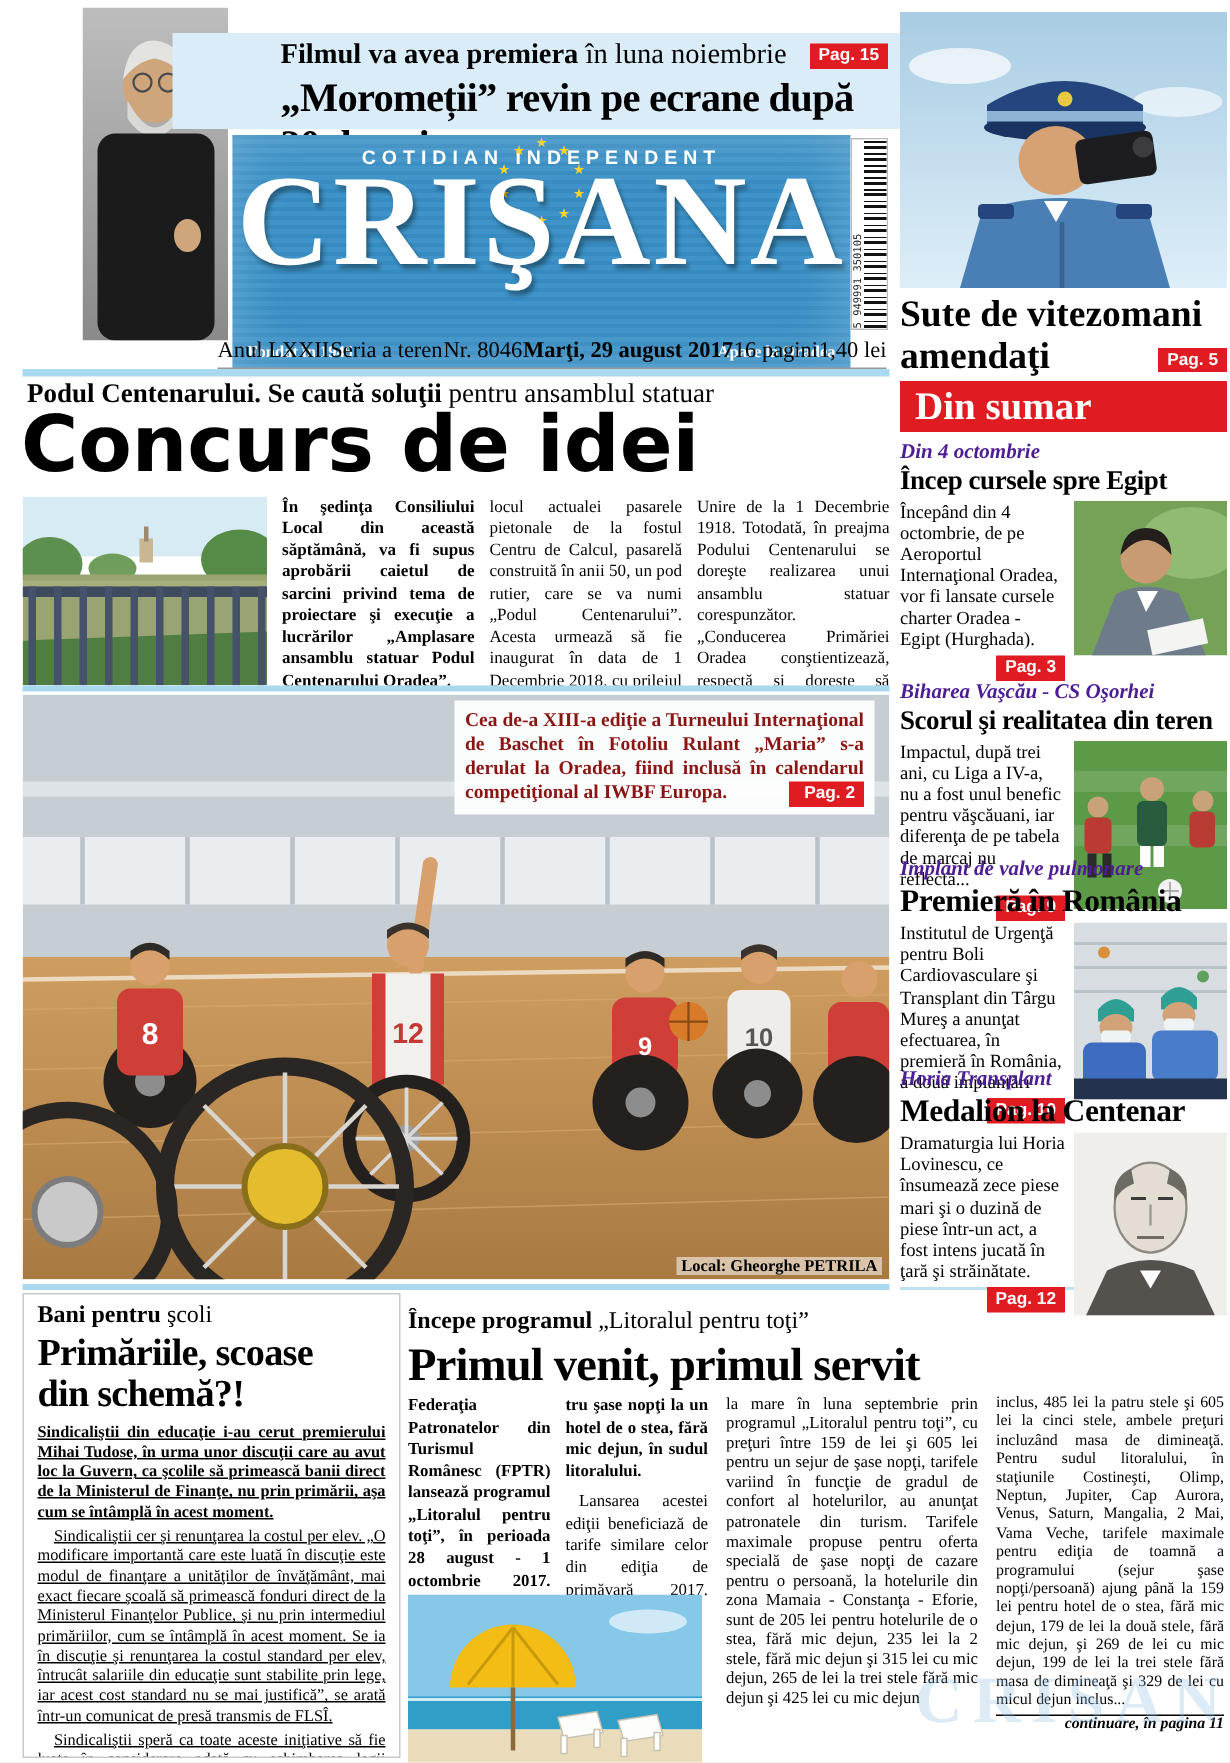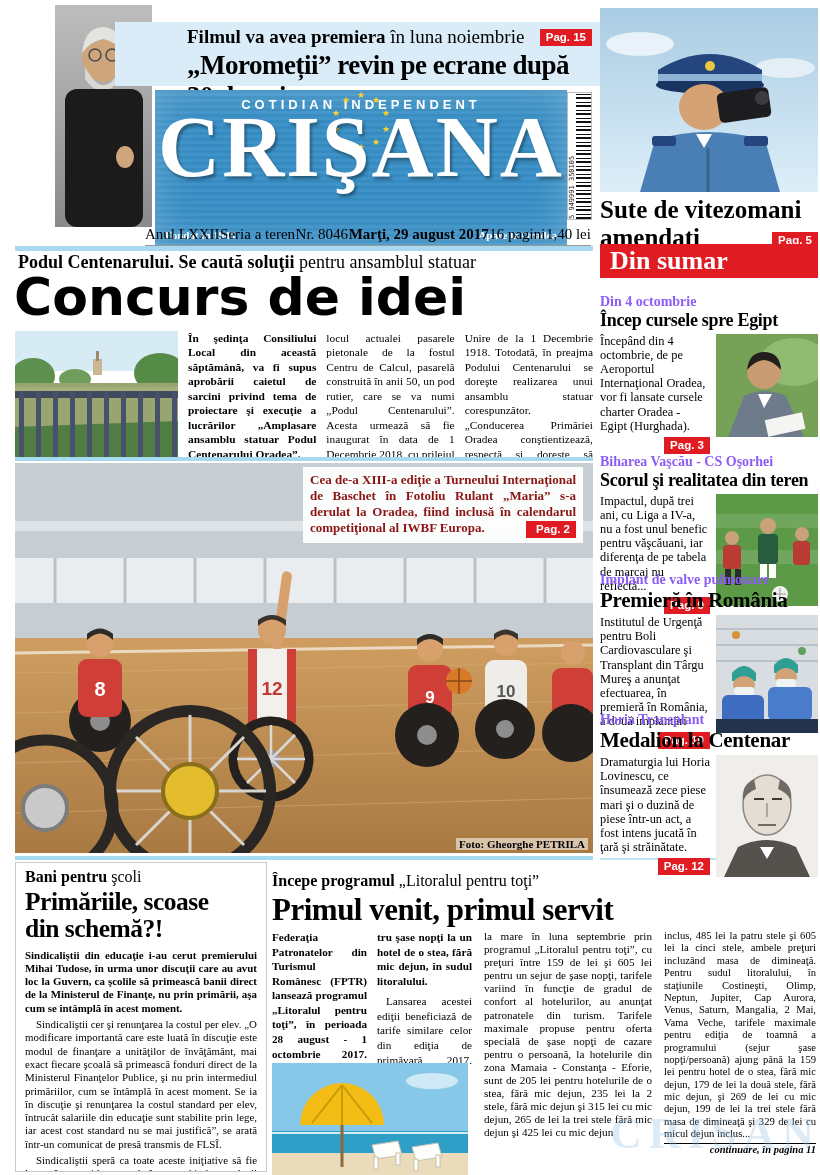--- a/index.html
+++ b/index.html
@@ -3,21 +3,21 @@
 <meta charset="utf-8">
 <style>
   html,body{margin:0;padding:0;background:#e8e8e8;}
   .page{position:relative;width:820px;height:1175px;background:#fff;margin:0 auto;overflow:hidden;
         font-family:"Liberation Serif",serif;color:#000;}
   .abs{position:absolute;}
   
   .badge{display:inline-block;background:#e11b22;color:#fff;
          font:bold 11.5px "Liberation Sans",sans-serif;padding:2px 6px;line-height:1.1;}
   .brule{position:absolute;background:#a9d9ef;}
-  .kicker-blue{color:#8b5cf6;font-weight:bold;font-size:14px;line-height:1.15;}
+  .kicker-blue{color:#4c1d95;font-weight:bold;font-size:14px;line-height:1.15;font-style:italic;}
   .jtext{text-align:justify;}
   .cont{display:block;text-align:right;border-top:1px solid #000;margin-top:2px;
         font:bold italic 10.5px "Liberation Serif",serif;}
   
   .top-banner{left:115px;top:22px;width:487px;height:64px;background:#d9ecf7;padding:4px 8px 0 72px;box-sizing:border-box;}
   .tb-l1{font-size:19px;}
   .tb-l2{font-size:27px;font-weight:bold;margin-top:2px;letter-spacing:-0.5px;}
   
   .masthead{left:155px;top:90px;width:412px;height:156px;
             background:repeating-linear-gradient(0deg,#3f93c8 0 3px,#368bc0 3px 6px);
@@ -45,34 +45,34 @@
   .riverbox{width:163px;height:126px;flex:none;}
   
   .bb-photo{left:15px;top:463px;width:578px;height:390px;overflow:hidden;}
   .bb-caption{position:absolute;left:288px;top:4px;width:266px;background:rgba(255,255,255,.93);
               padding:5px 7px;font:bold 13px "Liberation Serif",serif;color:#8b1513;text-align:justify;}
   .bb-credit{position:absolute;right:5px;bottom:3px;font:bold 11px "Liberation Serif",serif;
              background:rgba(255,255,255,.55);padding:0 3px;}
   
   .cop-photo{left:600px;top:8px;width:218px;height:184px;overflow:hidden;}
   .speed-head{left:600px;top:196px;width:218px;font:bold 25px "Liberation Serif",serif;line-height:1.1;}
-  .din-sumar{left:600px;top:244px;width:218px;height:34px;background:#e11b22;color:#fff;
+  .din-sumar{left:600px;top:254px;width:218px;height:34px;background:#e11b22;color:#fff;
              font:bold 26px "Liberation Serif",serif;line-height:34px;padding-left:10px;box-sizing:border-box;}
   .sb-item{left:600px;width:218px;}
   .sb-head{font:bold 18px "Liberation Serif",serif;letter-spacing:-0.3px;line-height:1.1;margin:1px 0 3px 0;}
   .sb-row{display:flex;gap:6px;}
   .sb-text{flex:1;font-size:12.4px;line-height:1.14;}
   .sb-photo{width:102px;flex:none;}
   .sb-badge-line{text-align:right;margin-top:4px;}
   
   .schools{left:15px;top:862px;width:252px;height:310px;border:1px solid #c9c9c9;
            padding:5px 9px;box-sizing:border-box;overflow:hidden;}
   .schools .kick{font-size:16px;}
   .schools h2{font:bold 25.5px "Liberation Serif",serif;line-height:1.05;margin:3px 0 6px 0;letter-spacing:-0.5px;}
-  .schools p{margin:0 0 3px 0;font-size:10.9px;line-height:1.22;}
+  .schools p{margin:0 0 3px 0;font-size:10.9px;line-height:1.22;text-decoration:underline;}
   .schools p.body{text-indent:11px;}
   
   .litoral{left:272px;top:872px;width:546px;height:313px;display:grid;
            grid-template-columns:96px 92px 168px 152px;grid-template-rows:58px 128px auto;
            column-gap:12px;overflow:hidden;}
   .lit-header{grid-area:1/1/2/5;}
   .lit-kick{font-size:16px;}
   .lit-header h2{font:bold 31px "Liberation Serif",serif;margin:2px 0 0 0;white-space:nowrap;letter-spacing:-0.5px;}
   .lit-ab{grid-area:2/1/3/3;display:flex;gap:10px;}
   .lit-ab .c{flex:1;font-size:11.2px;line-height:1.3;}
@@ -274,21 +274,21 @@
           <line x1="229" y1="274" x2="121" y2="382"></line>
       </g>
       <circle cx="175" cy="328" r="27" fill="#e4bd2e" stroke="#8a6f1b" stroke-width="4"></circle>
       <circle cx="30" cy="345" r="68" fill="none" stroke="#2a2624" stroke-width="11"></circle>
       <circle cx="30" cy="345" r="22" fill="#c9c9c9" stroke="#7c7c7c" stroke-width="4"></circle>
     </svg>
     <div class="bb-caption">
       <span>Cea de-a XIII-a ediţie a Turneului Internaţional de Baschet în Fotoliu Rulant „Maria” s-a derulat la Oradea, fiind inclusă în calendarul competiţional al IWBF Europa.</span>
       <span class="badge" style="float:right;margin-top:1px;padding-left:10px;">Pag. 2</span>
     </div>
-    <div class="bb-credit">Foto: Gheorghe PETRILA</div>
+    <div class="bb-credit">Local: Gheorghe PETRILA</div>
   </div>
 
   <div class="brule" style="left:15px;top:856px;width:578px;height:4px;"></div>
 
   <div class="abs cop-photo">
     <svg width="218" height="184" xmlns="http://www.w3.org/2000/svg">
       <defs>
           <linearGradient id="sky" x1="0" y1="0" x2="0" y2="1">
         <stop offset="0" stop-color="#a9cce3"></stop>
             <stop offset="1" stop-color="#ddeef8"></stop>

